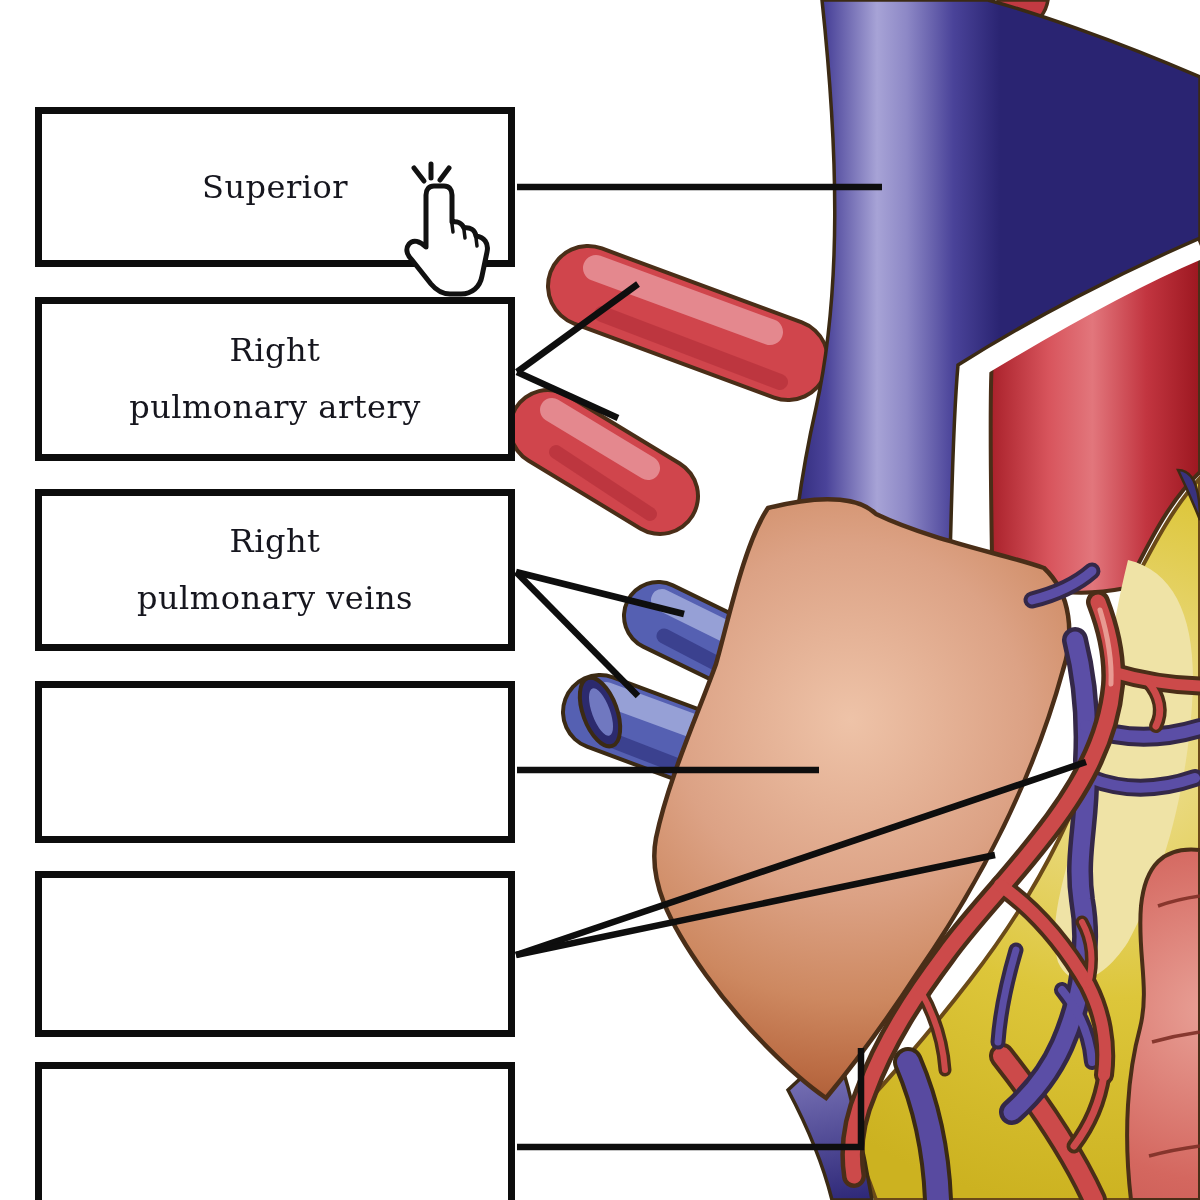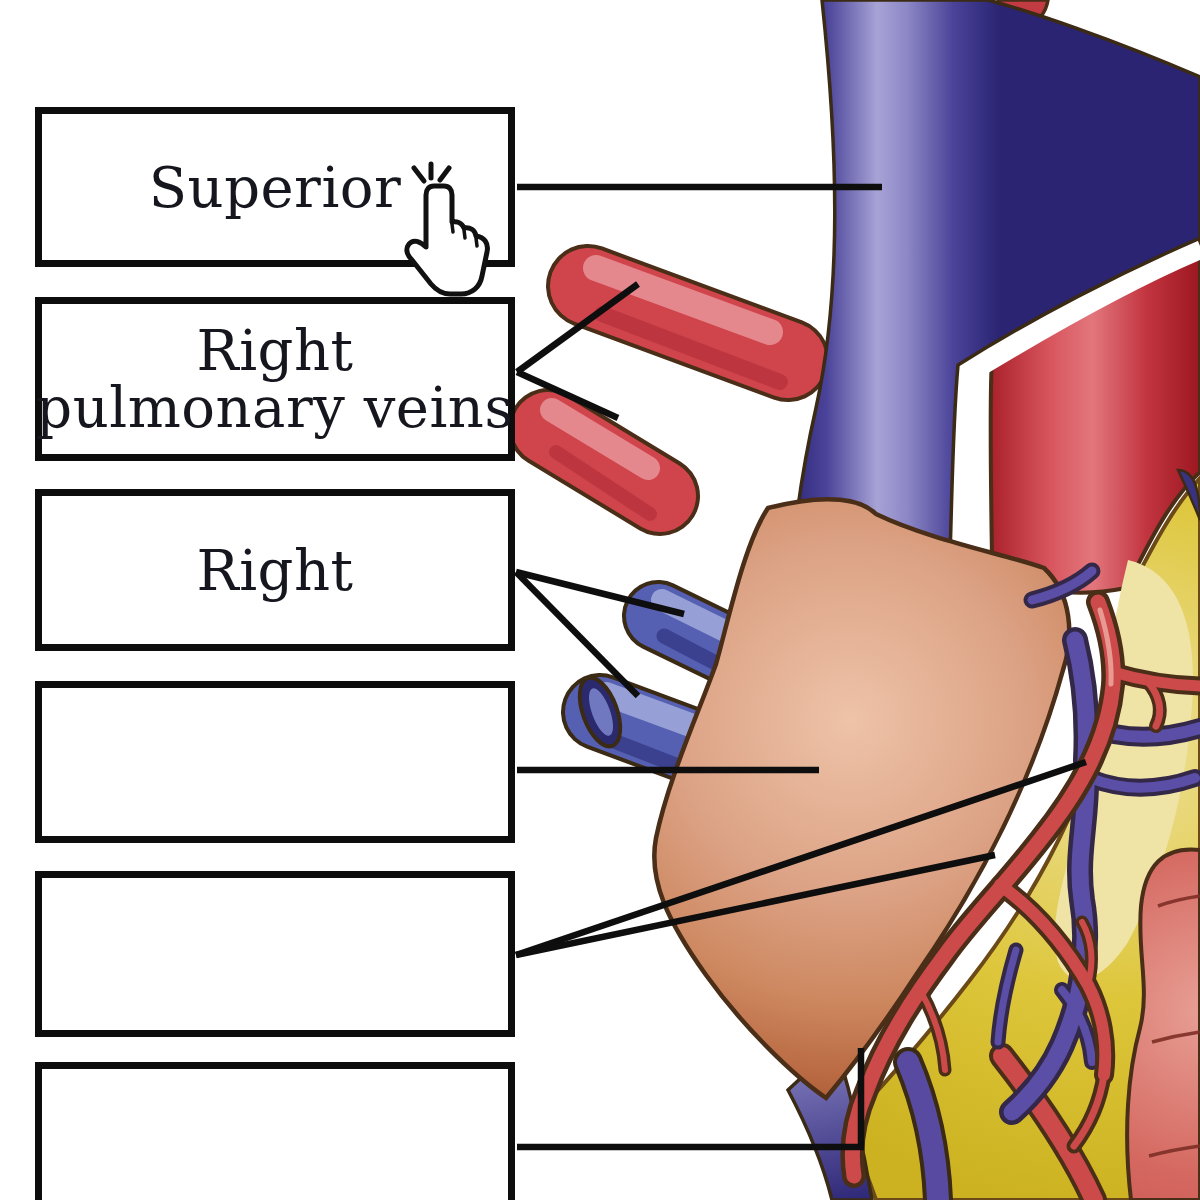--- a/index.html
+++ b/index.html
@@ -4,21 +4,21 @@
 <style>
   html,body{margin:0;padding:0;background:#fff;}
   .canvas{position:relative;width:1200px;height:1200px;background:var(--background,#fff);
           overflow:hidden;font-family:"DejaVu Serif","Liberation Serif",serif;}
   svg.layer{position:absolute;left:0;top:0;width:1200px;height:1200px;}
   .art{z-index:1;}
   .cursor-layer{z-index:3;pointer-events:none;}
   .label-box{position:absolute;left:35px;width:480px;box-sizing:border-box;
              border:7px solid var(--box-border,#0d0d0d);background:#fff;z-index:2;
              display:flex;flex-direction:column;align-items:center;justify-content:center;}
-  .label-line{font-size:56px;line-height:57px;color:var(--label-text,#16161e);
+  .label-line{font-size:32px;line-height:57px;color:var(--label-text,#16161e);
               letter-spacing:.5px;white-space:nowrap;}
   .leader{stroke:var(--leader-line,#0e0e0e);stroke-width:6.5;fill:none;}
 </style>
 </head>
 <body>
 
 <div class="canvas">
 
   <svg class="layer art" viewBox="0 0 1200 1200">
     <defs>
@@ -224,24 +224,25 @@
       <path class="leader" d="M 516,955 L 995,855"></path>
       <path class="leader" d="M 517,1147 L 861,1147 L 861,1048"></path>
     </g>
   </svg>
 
   <div class="label-box" style="top:107px;height:160px">
     <span class="label-line">Superior</span>
   </div>
   <div class="label-box" style="top:297px;height:164px">
     <span class="label-line">Right</span>
-    <span class="label-line">pulmonary veins</span>
+    <span class="label-line">pulmonary artery</span>
   </div>
   <div class="label-box" style="top:489px;height:162px">
     <span class="label-line">Right</span>
+    <span class="label-line">pulmonary veins</span>
   </div>
   <div class="label-box" style="top:681px;height:162px">
     <span class="label-line"></span>
     <span class="label-line"></span>
   </div>
   <div class="label-box" style="top:871px;height:166px">
     <span class="label-line"></span>
     <span class="label-line"></span>
   </div>
   <div class="label-box" style="top:1062px;height:150px">

